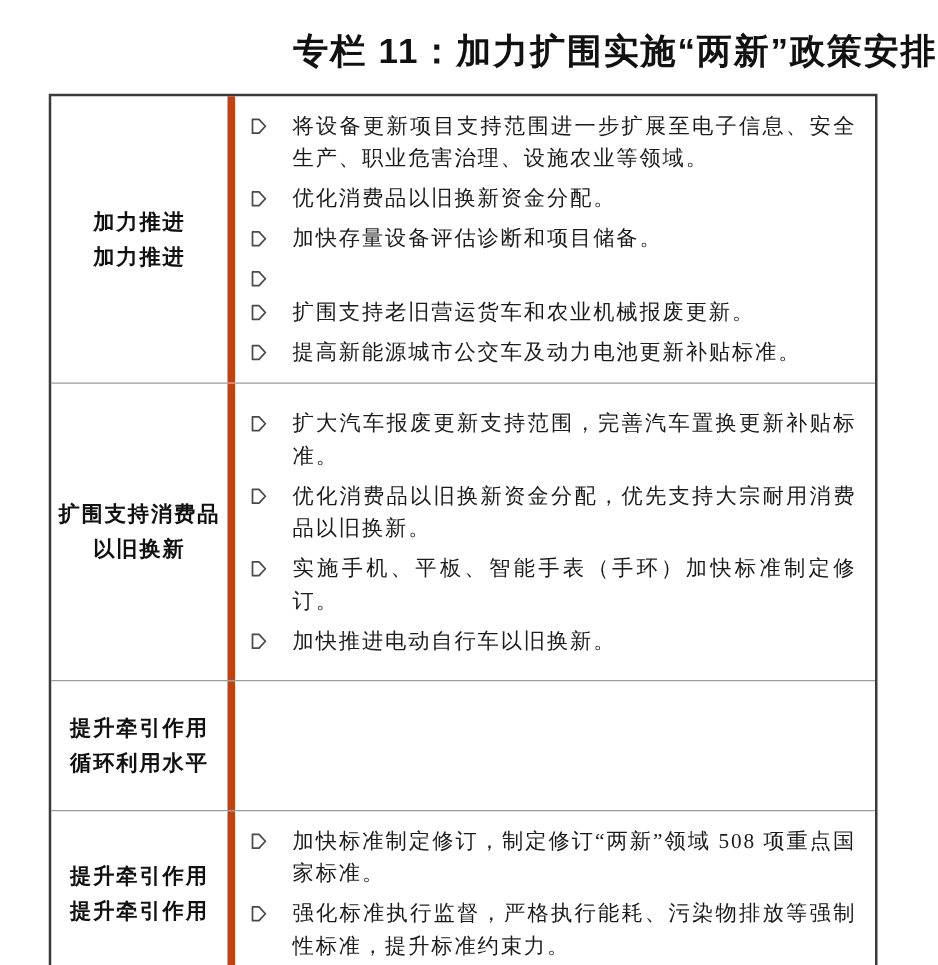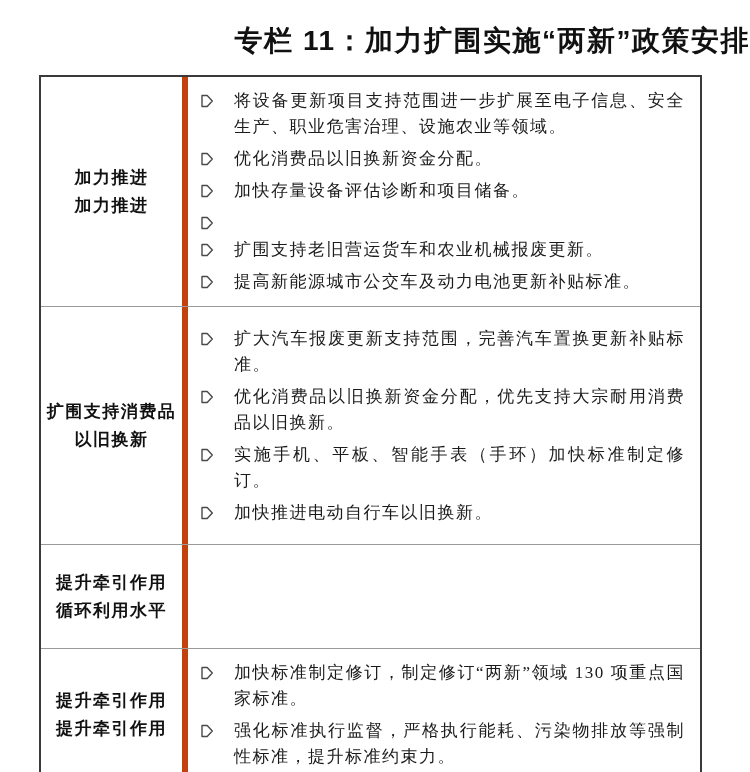--- a/index.html
+++ b/index.html
@@ -206,21 +206,21 @@
         <span>提升牵引作用</span>
         <span>提升牵引作用</span>
       </div>
       <div class="content-cell">
         <div class="item">
           <span class="bullet">
               <svg width="14" height="16" viewBox="0 0 14 16">
                 <polygon points="2,2.5 7.2,2.5 12.3,8 7.2,13.5 2,13.5" fill="#ffffff" stroke="#4a4a4a" stroke-width="1.4" stroke-linejoin="round"></polygon>
               </svg>
             </span>
-          <span class="item-text">加快标准制定修订，制定修订“两新”领域 130 项重点国家标准。</span>
+          <span class="item-text">加快标准制定修订，制定修订“两新”领域 508 项重点国家标准。</span>
         </div>
         <div class="item">
           <span class="bullet">
               <svg width="14" height="16" viewBox="0 0 14 16">
                 <polygon points="2,2.5 7.2,2.5 12.3,8 7.2,13.5 2,13.5" fill="#ffffff" stroke="#4a4a4a" stroke-width="1.4" stroke-linejoin="round"></polygon>
               </svg>
             </span>
           <span class="item-text">强化标准执行监督，严格执行能耗、污染物排放等强制性标准，提升标准约束力。</span>
         </div>
       </div>

